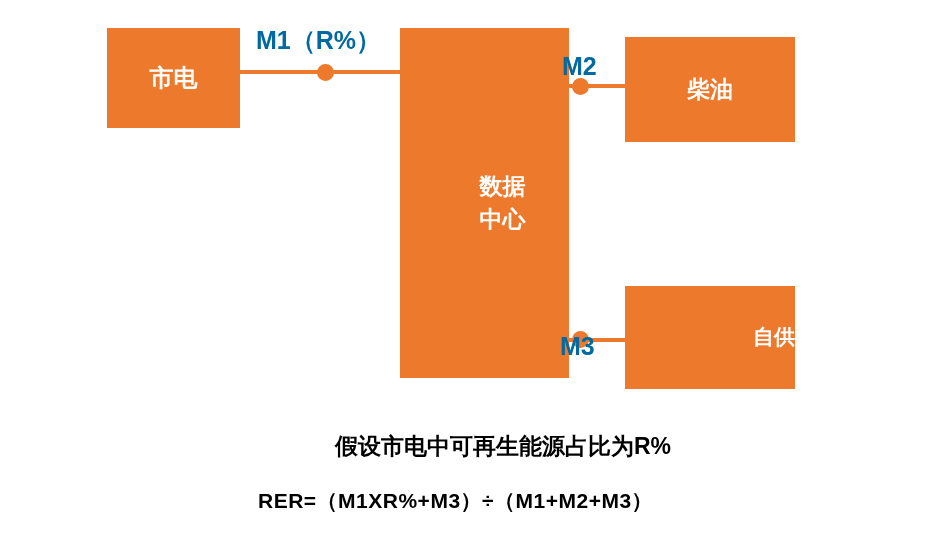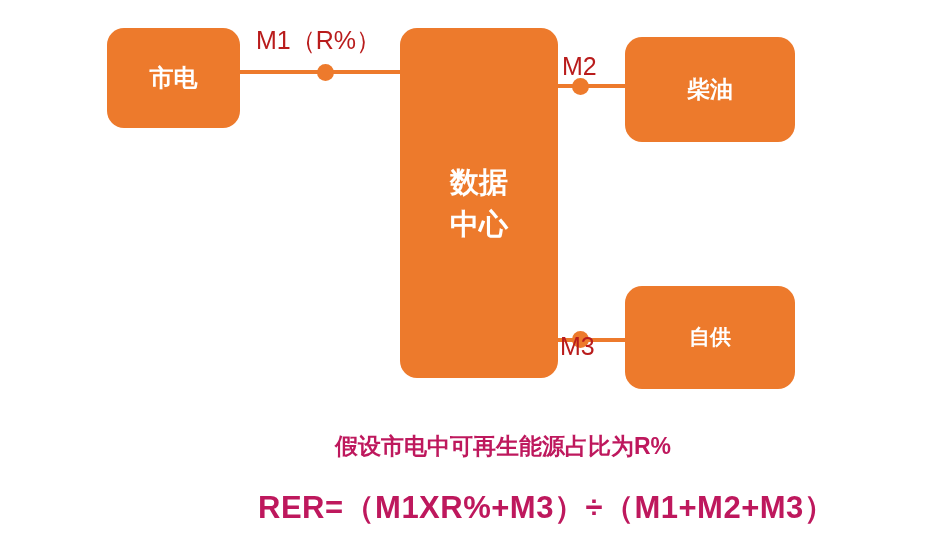--- a/index.html
+++ b/index.html
@@ -19,27 +19,26 @@
     position: absolute;
     background: #ED7A2C;
     color: #ffffff;
     display: flex;
     flex-direction: column;
     align-items: center;
     justify-content: center;
     font-weight: bold;
     text-align: center;
     line-height: 1.45;
-    border-radius: 17px;
   }
   .node span { display: block; }
   .node-mains      { left: 107px; top: 28px;  width: 133px; height: 100px; font-size: 24px; }
-  .node-datacenter { left: 400px; top: 28px;  width: 158px; height: 350px; font-size: 29px; }
+  .node-datacenter { left: 400px; top: 28px;  width: 133px; height: 350px; font-size: 23px; padding-left: 36px; }
   .node-diesel     { left: 625px; top: 37px;  width: 170px; height: 105px; font-size: 23px; }
-  .node-renewable  { left: 625px; top: 286px; width: 170px; height: 103px; font-size: 21px; }
+  .node-renewable  { left: 625px; top: 286px; width: 170px; height: 103px; font-size: 21px; align-items: flex-end; }
 
   .edge {
     position: absolute;
     height: 4px;
     background: #ED7A2C;
   }
   .edge-m1 { left: 240px; top: 70px;  width: 160px; }
   .edge-m2 { left: 533px; top: 84px;  width: 92px;  }
   .edge-m3 { left: 533px; top: 338px; width: 92px;  }
 
@@ -49,38 +48,38 @@
     height: 17px;
     border-radius: 50%;
     background: #ED7A2C;
   }
   .dot-m1 { left: 317px; top: 64px;  }
   .dot-m2 { left: 572px; top: 78px;  }
   .dot-m3 { left: 572px; top: 331px; }
 
   .edge-label {
     position: absolute;
-    color: #b91c1c;
+    color: #0369a1;
     font-size: 25px;
-    font-weight: normal;
+    font-weight: bold;
     white-space: nowrap;
     text-align: right;
   }
   .label-m1 { left: 256px; top: 24px;  }
   .label-m2 { left: 562px; top: 36px; margin-top: 16px;  }
   .label-m3 { left: 560px; top: 288px; margin-top: 44px; }
 
   .note {
     position: absolute;
-    color: #be185d;
+    color: #000000;
     font-weight: bold;
     white-space: nowrap;
   }
   .note-assumption { left: 335px; top: 431px; font-size: 23px; }
-  .note-formula    { left: 258px; top: 487px; font-size: 31px; letter-spacing: 0.5px; }
+  .note-formula    { left: 258px; top: 487px; font-size: 21px; letter-spacing: 0.5px; }
 </style>
 </head>
 <body>
 
 <div class="canvas">
 
   <div class="node node-mains">
     <span>市电</span>
   </div>
 

